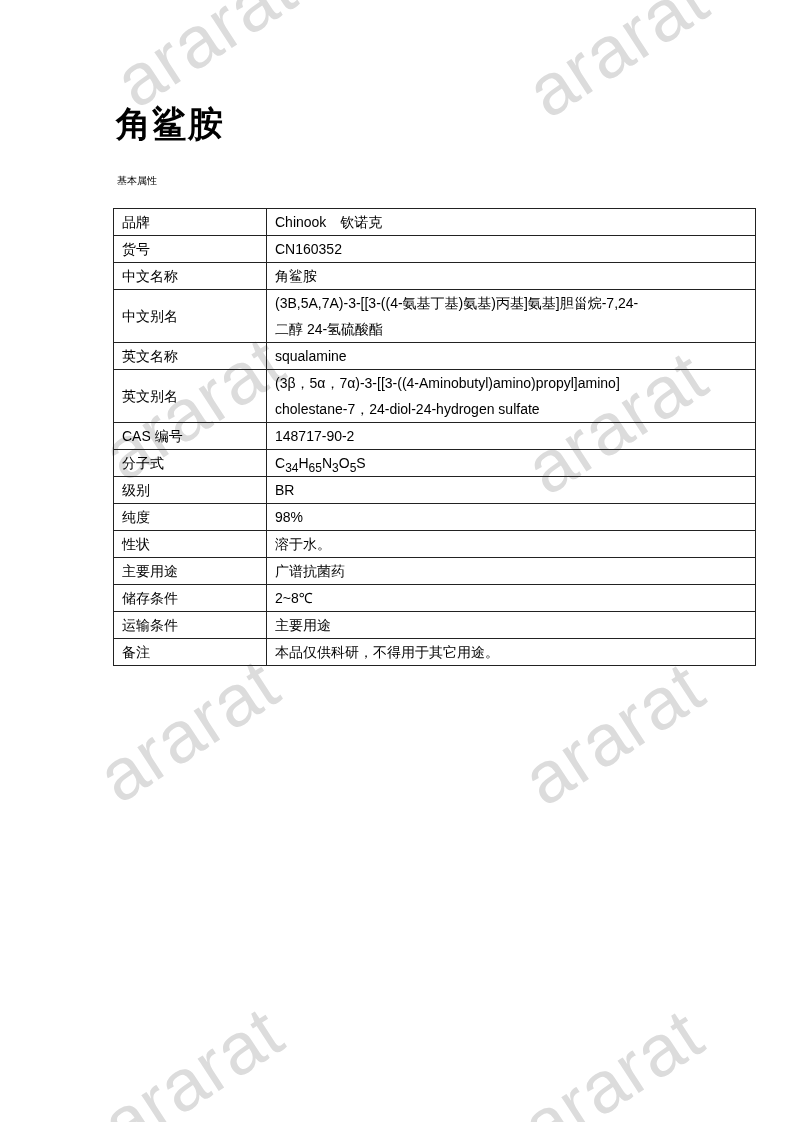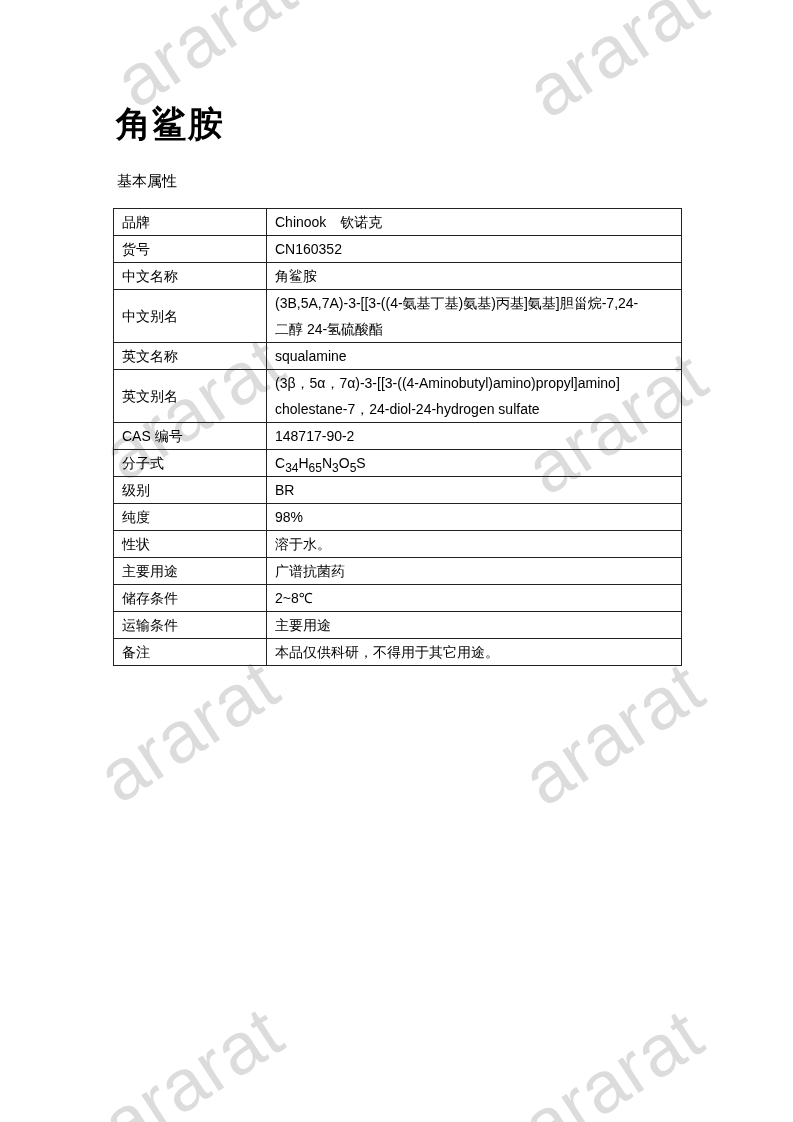--- a/index.html
+++ b/index.html
@@ -46,30 +46,30 @@
     font-size: 35px;
     line-height: 40px;
     font-weight: 700;
     letter-spacing: 1px;
     color: #000000;
   }
   .section-heading {
     position: absolute;
     left: 117px;
     top: 171px;
-    font-size: 15px;
+    font-size: 10px;
     line-height: 20px;
     font-weight: 400;
     color: #000000;
   }
   table.props {
     position: absolute;
     left: 113px;
     top: 208px;
-    width: 569px;
+    width: 643px;
     border-collapse: collapse;
     table-layout: fixed;
     background: transparent;
   }
   table.props td {
     border: 1px solid #222222;
     font-size: 14px;
     line-height: 26px;
     padding: 0 8px;
     vertical-align: middle;

